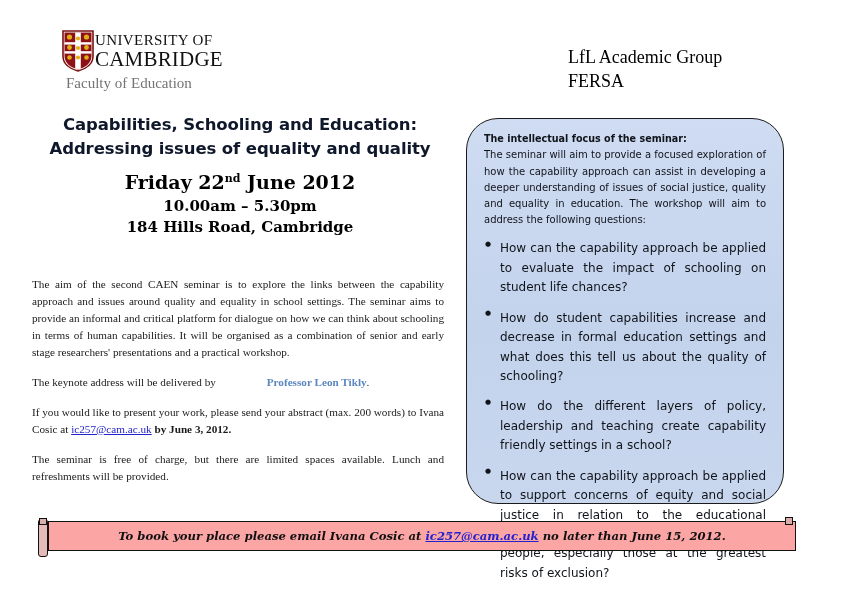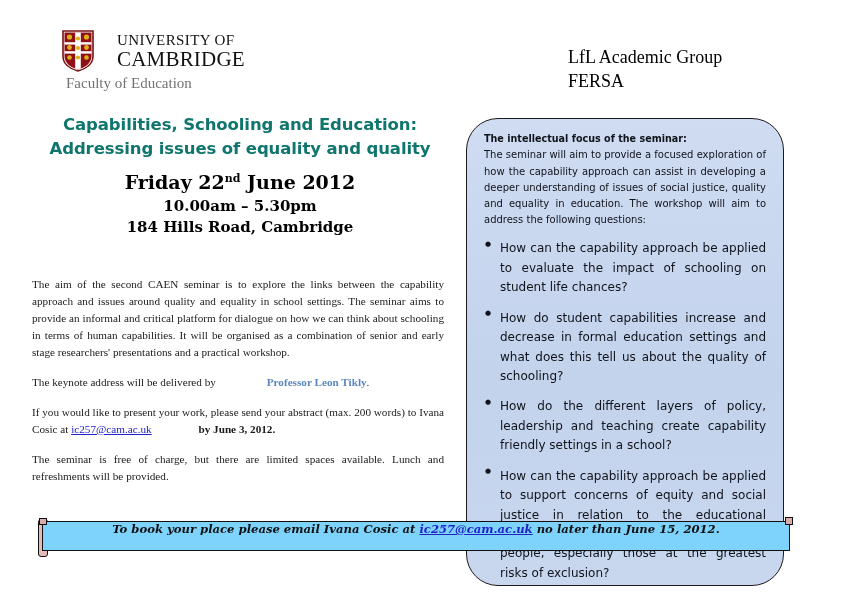--- a/index.html
+++ b/index.html
@@ -22,21 +22,21 @@
     height: 595px;
   }
 
   
   .cam-logo {
     position: absolute;
     left: 62px;
     top: 30px;
     display: flex;
     align-items: center;
-    gap: 23px;
+    gap: 1px;
   }
   .crest {
     width: 32px;
     height: 42px;
     flex: 0 0 auto;
   }
   .cam-wordmark {
     font-family: "Liberation Serif", serif;
     color: #111111;
     line-height: 1.0;
@@ -75,21 +75,21 @@
   .seminar-title {
     position: absolute;
     left: 30px;
     top: 113px;
     width: 420px;
     text-align: center;
     font-family: "DejaVu Sans", sans-serif;
     font-weight: bold;
     font-size: 16.5px;
     line-height: 1.45;
-    color: #0f766e;
+    color: #0f172a;
     letter-spacing: -0.1px;
   }
 
   .when-block {
     position: absolute;
     left: 30px;
     top: 170px;
     width: 420px;
     text-align: center;
     font-family: "DejaVu Serif", serif;
@@ -132,29 +132,29 @@
   .body-col p.last { margin-bottom: 0; }
   .accent-name {
     color: #5b86be;
     font-weight: bold;
     padding-left: 48px;
   }
   a.mail {
     color: #2222cc;
     text-decoration: underline;
   }
-  .b { font-weight: bold; margin-left: 44px; }
+  .b { font-weight: bold; }
 
   
   .focus-panel {
     position: absolute;
     left: 466px;
     top: 118px;
     width: 318px;
-    height: 468px;
+    height: 386px;
     box-sizing: border-box;
     background: linear-gradient(180deg, #cfdcf2 0%, #c3d3ec 55%, #c8d7ee 100%);
     border: 1.3px solid #1b1b1b;
     border-radius: 32px;
     padding: 13px 17px 4px 17px;
     font-family: "DejaVu Sans", sans-serif;
     color: #10131a;
   }
   .focus-head {
     font-size: 9.6px;
@@ -194,28 +194,29 @@
   
   .ribbon-wrap {
     position: absolute;
     left: 36px;
     top: 516px;
     width: 770px;
     height: 48px;
   }
   .ribbon-body {
     position: absolute;
-    left: 6px;
+    left: 12px;
     top: 5px;
     width: 748px;
     height: 30px;
     box-sizing: border-box;
-    background: #7dd3fc;
+    background: #fca5a5;
     border: 1.6px solid #111111;
     display: flex;
+    align-items: center;
     justify-content: center;
   }
   .ribbon-roll-l {
     position: absolute;
     left: 2px;
     top: 3px;
     width: 10px;
     height: 38px;
     box-sizing: border-box;
     border: 1.6px solid #111111;

